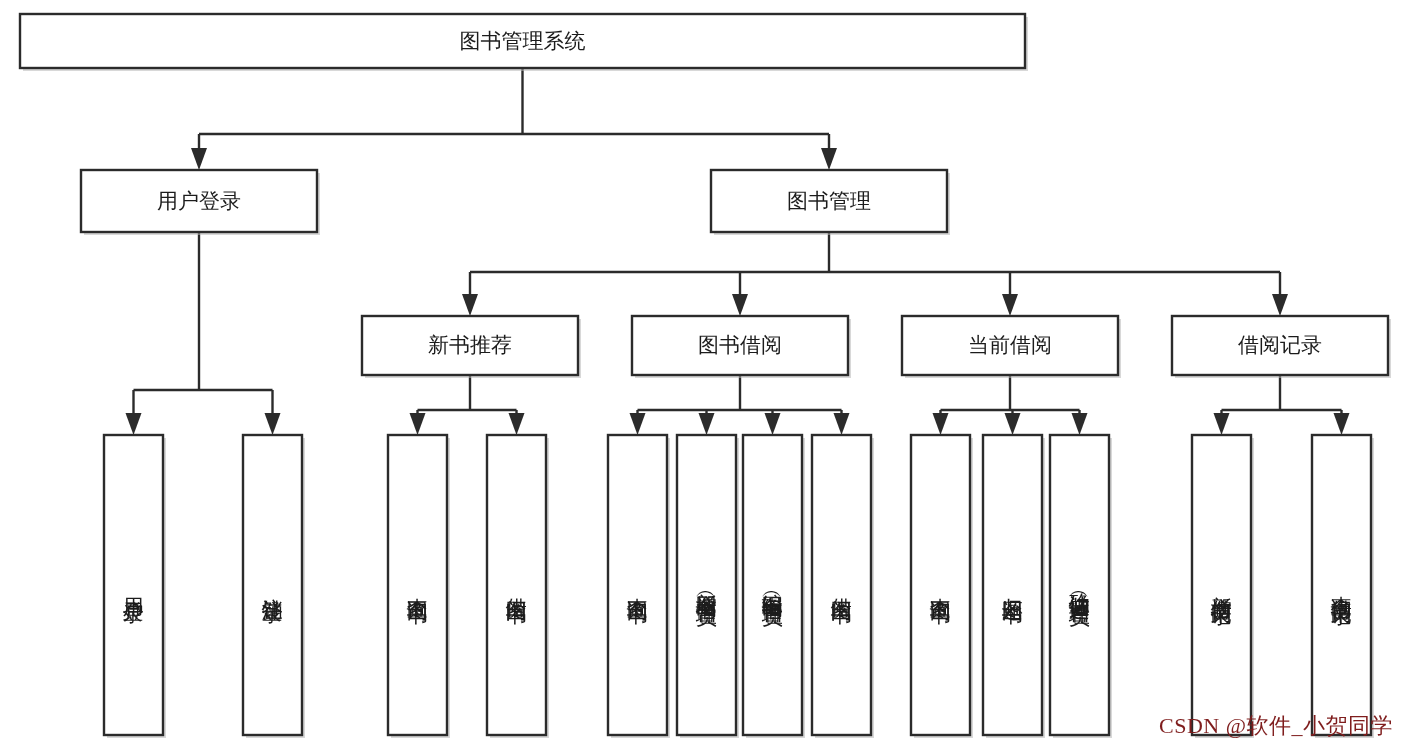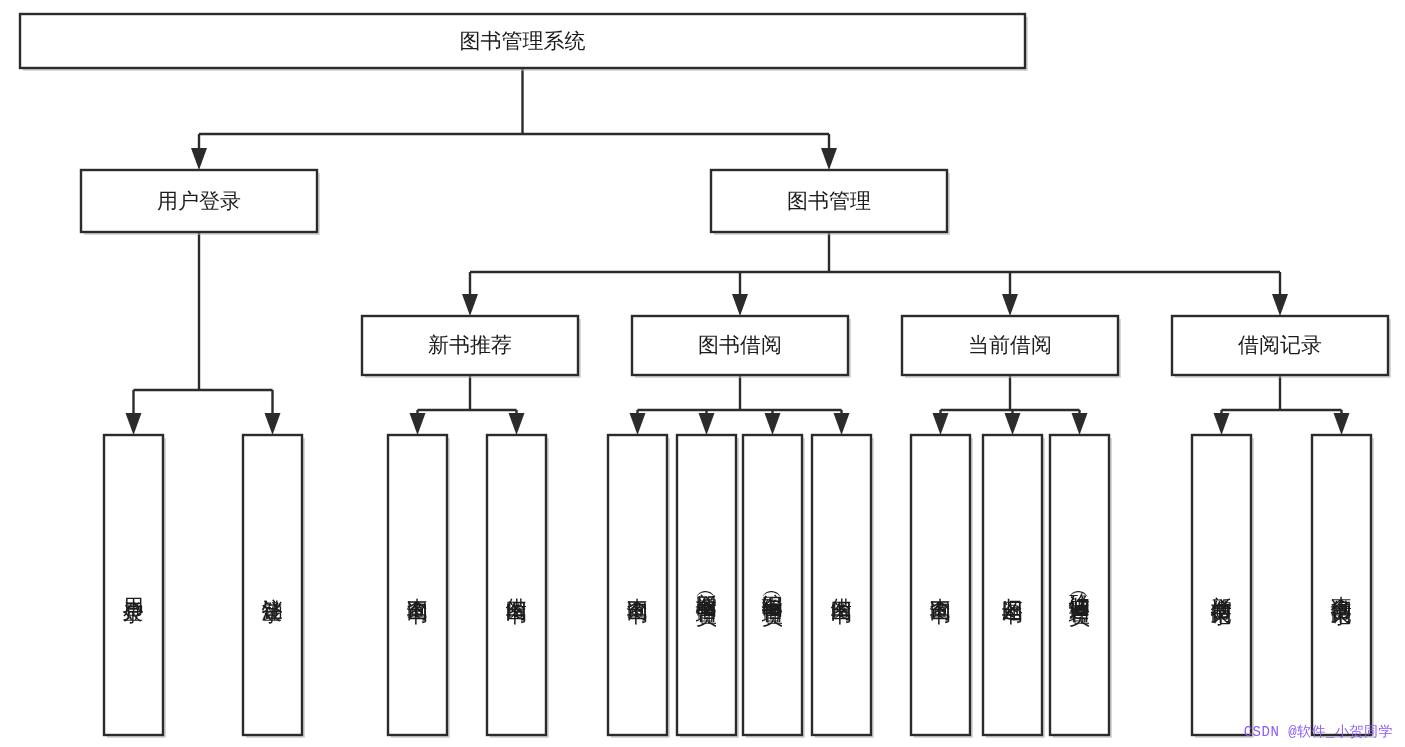--- a/index.html
+++ b/index.html
@@ -63,23 +63,23 @@
     line-height: 1.12;
     letter-spacing: 2px;
     color: #1c1c1c;
     white-space: nowrap;
     pointer-events: none;
   }
   .watermark {
     position: absolute;
     right: 12px;
     bottom: 6px;
-    font-family: Liberation Mono, monospace;
-    font-size: 14px;
-    color: #8b5cf6;
+    font-family: Liberation Serif, serif;
+    font-size: 22px;
+    color: #7f1d1d;
     letter-spacing: 0.5px;
     user-select: none;
   }
 </style>
 </head>
 <body>
 
 <div id="diagram-root">
 
   <svg id="tree-svg" viewBox="0 0 1405 747">

